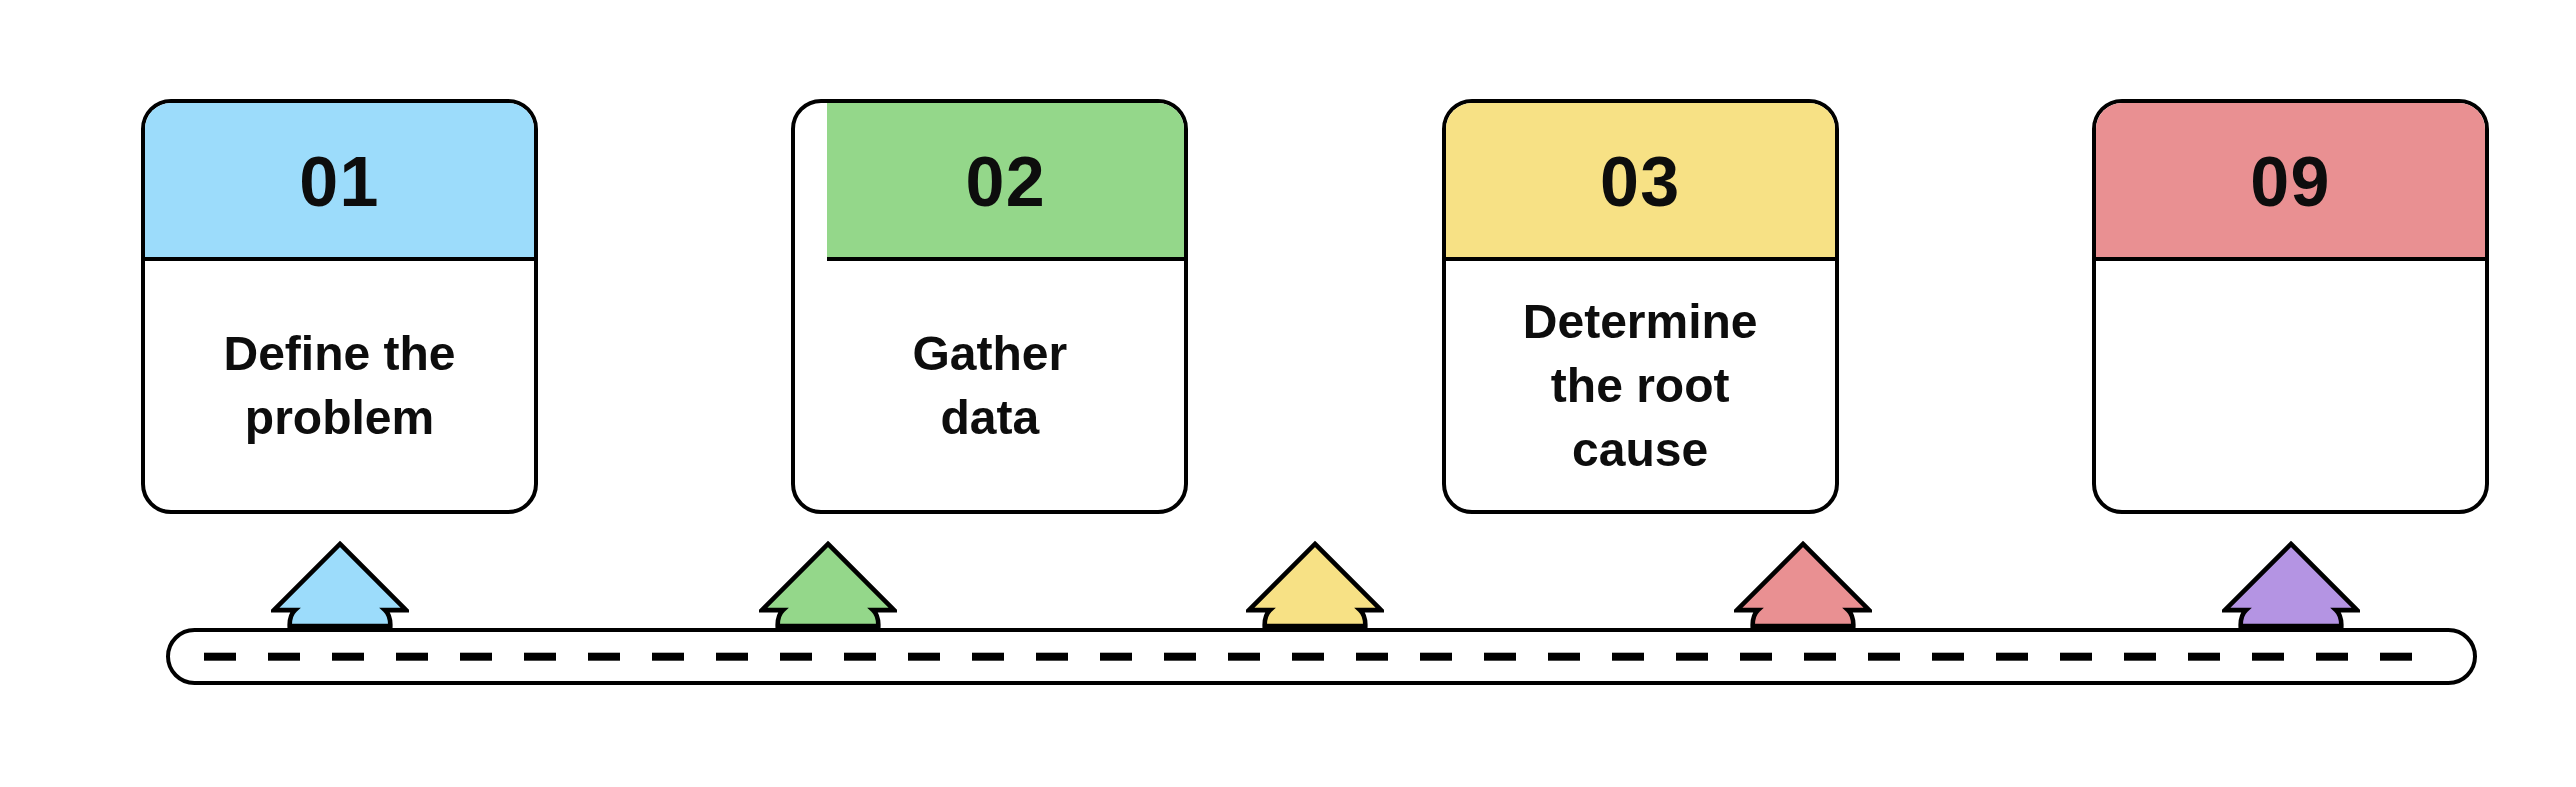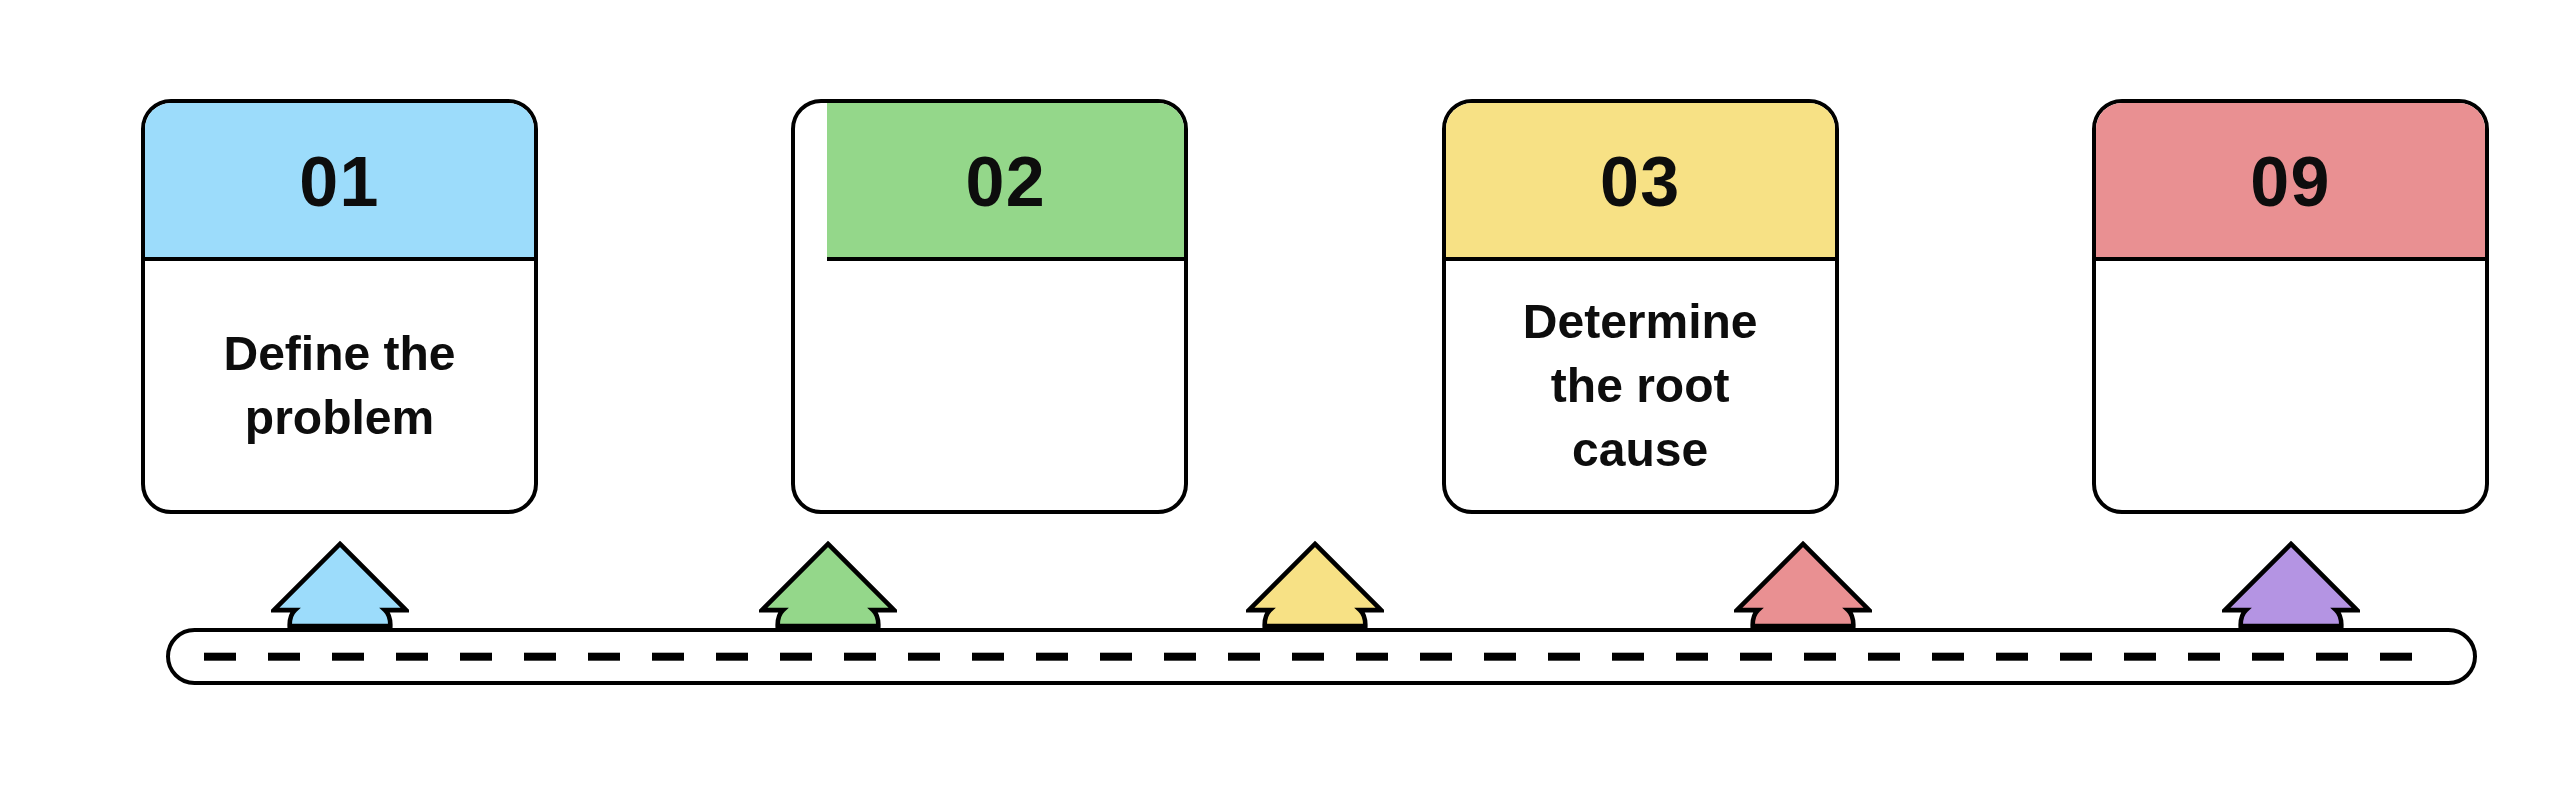--- a/index.html
+++ b/index.html
@@ -109,20 +109,24 @@
       <div class="card-body">
         <div class="step-label">Define the
 problem</div>
       </div>
     </div>
 
     <div class="step-card">
       <div class="card-header" style="background-color: rgb(148, 215, 138); margin-left: 32px;">
         <div class="step-number">02</div>
       </div>
+      <div class="card-body">
+        <div class="step-label">Gather
+data</div>
+      </div>
     </div>
 
     <div class="step-card">
       <div class="card-header" style="background-color: rgb(247, 225, 133);">
         <div class="step-number">03</div>
       </div>
       <div class="card-body">
         <div class="step-label">Determine
 the root
 cause</div>

